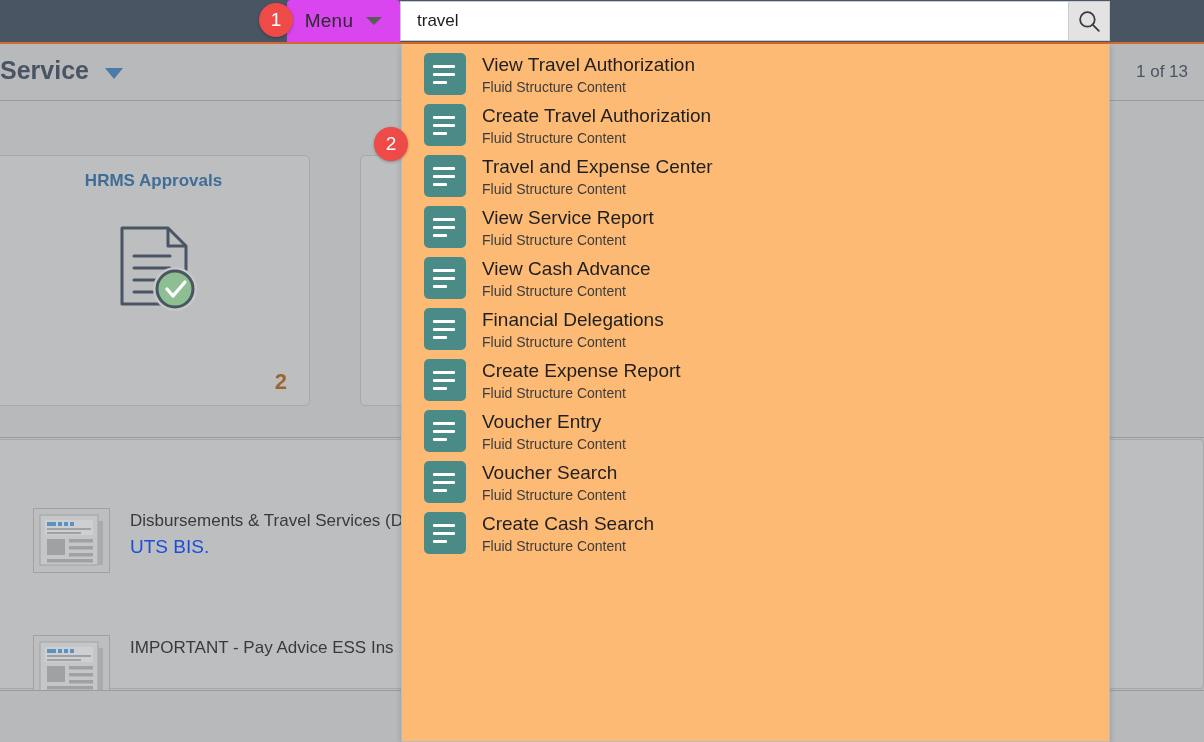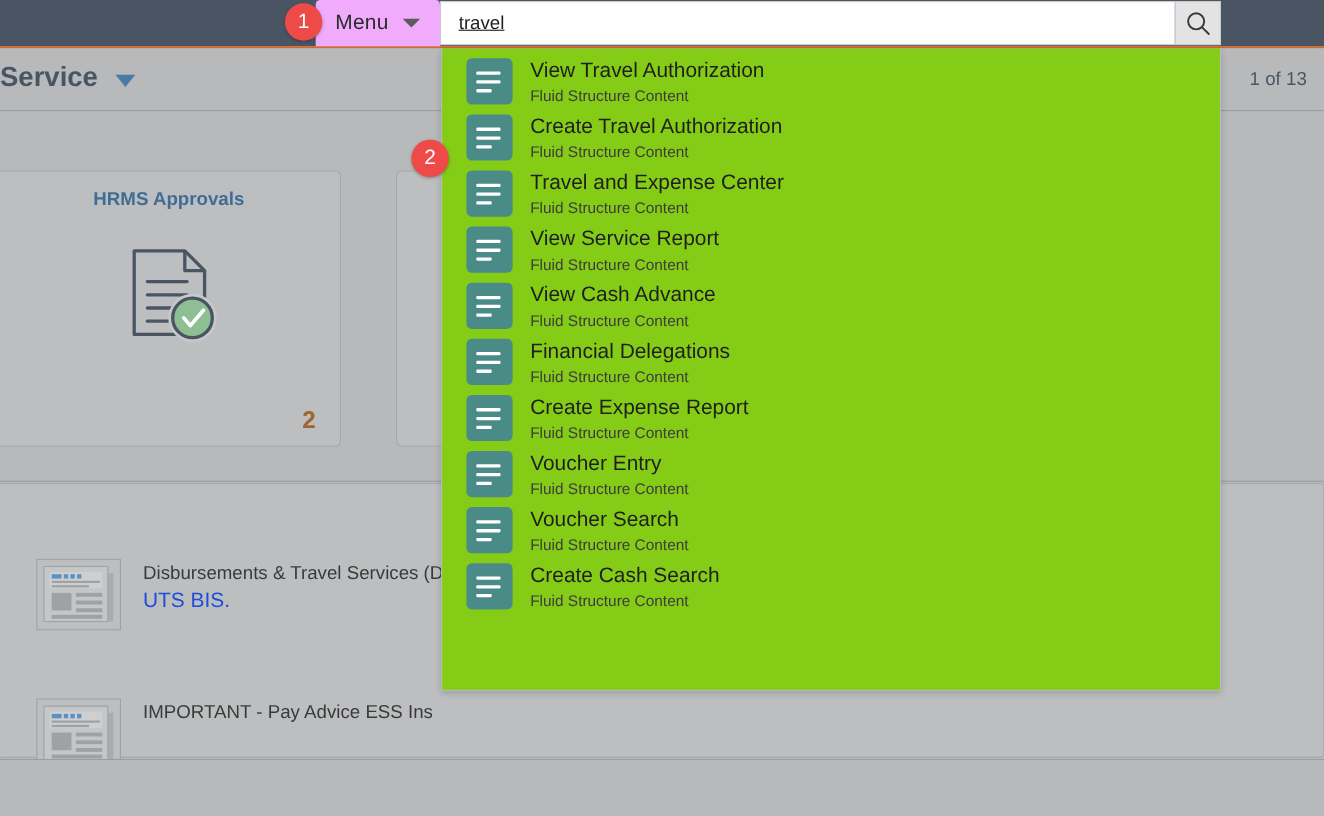--- a/index.html
+++ b/index.html
@@ -24,21 +24,21 @@
   }
   .header-accent {
     position: absolute; left: 0; top: 42px;
     width: 1204px; height: 2px;
     background: #d4682f;
   }
 
   .menu-tab {
     position: absolute; left: 287px; top: 0px;
     width: 113px; height: 42px;
-    background: #f0abfc;
+    background: #d946ef;
     border-top-left-radius: 4px;
     border-top-right-radius: 4px;
     display: flex; align-items: center; justify-content: center;
     gap: 13px;
     box-sizing: border-box;
     cursor: pointer;
   }
   .menu-tab-label {
     font-size: 19px;
     color: #2b2b2b;
@@ -56,21 +56,20 @@
     width: 668px; height: 40px;
     background: #ffffff;
     border: 1px solid #c9cbcd;
     border-right: none;
     box-sizing: border-box;
     display: flex; align-items: center;
     padding-left: 16px;
     font-size: 17px;
     color: #1d1d1d;
     cursor: text;
-    text-decoration: underline;
   }
   .search-btn {
     position: absolute; left: 1068px; top: 1px;
     width: 42px; height: 40px;
     background: #e3e3e3;
     border: 1px solid #c9cbcd;
     box-sizing: border-box;
     display: flex; align-items: center; justify-content: center;
     cursor: pointer;
   }
@@ -178,22 +177,22 @@
     position: absolute; left: 0; top: 588px;
     width: 1204px; height: 54px;
     background: #b7b9bb;
     border-top: 1px solid #9a9c9e;
     box-sizing: border-box;
   }
 
   
   .results-panel {
     position: absolute; left: 401px; top: 44px;
-    width: 709px; height: 584px;
-    background: #84cc16;
+    width: 709px; height: 698px;
+    background: #fdba74;
     border: 1px solid #b9bbbd;
     border-top: none;
     box-sizing: border-box;
     overflow: hidden;
     box-shadow: 0 2px 6px rgba(0,0,0,.18);
   }
   .result-item {
     position: relative;
     display: flex; align-items: flex-start;
     gap: 16px;

